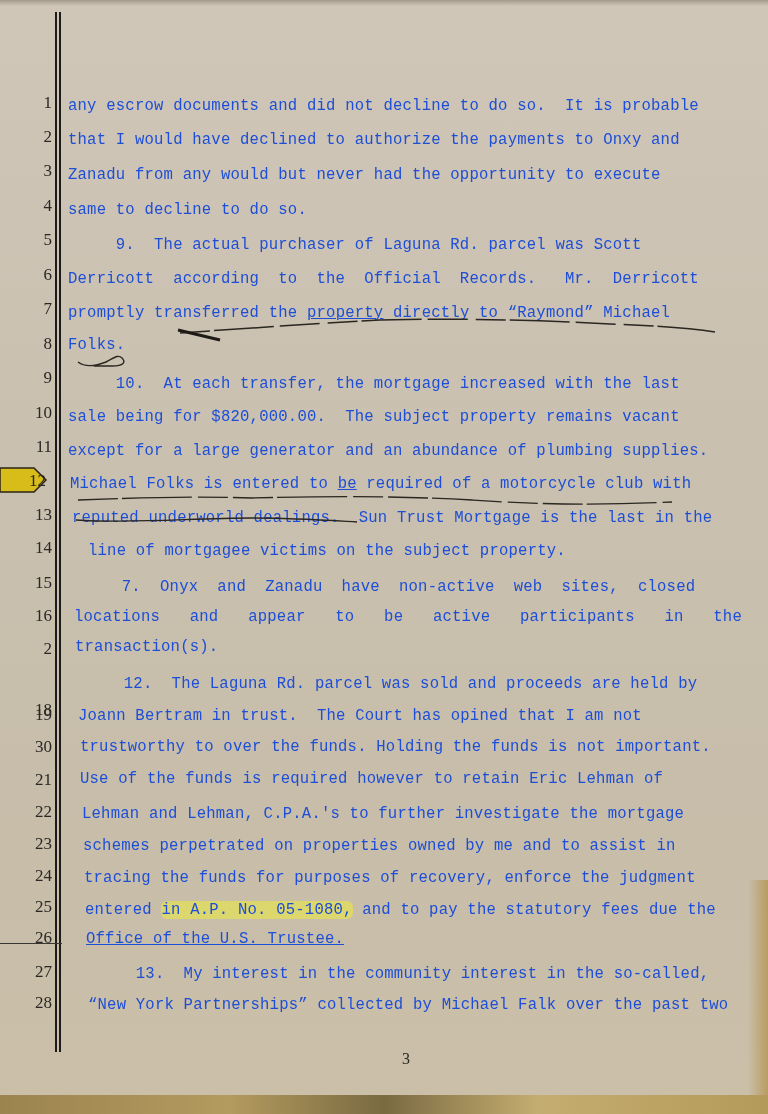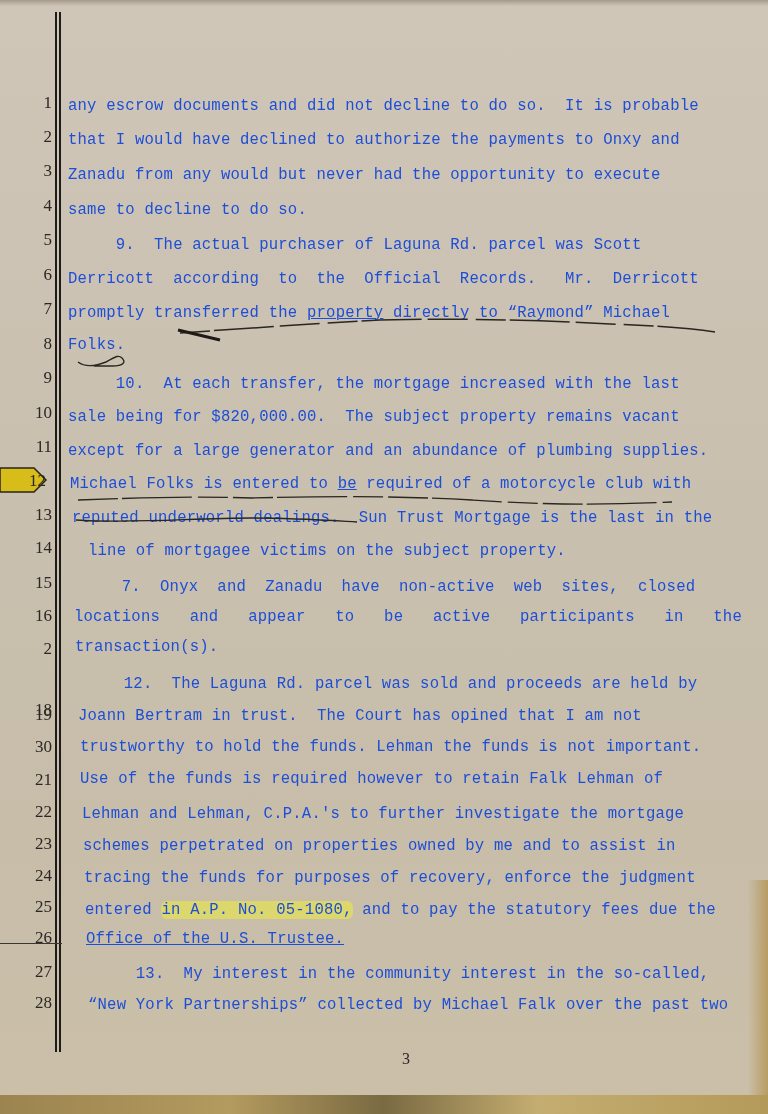--- a/index.html
+++ b/index.html
@@ -162,22 +162,22 @@
   <span>to</span>
   <span>be</span>
   <span>active</span>
   <span>participants</span>
   <span>in</span>
   <span>the</span>
 </div>
 <div class="text-line" style="top:638px;left:75px">transaction(s).</div>
 <div class="text-line" style="top:675px;left:76px">     12.  The Laguna Rd. parcel was sold and proceeds are held by</div>
 <div class="text-line" style="top:707px;left:78px">Joann Bertram in trust.  The Court has opined that I am not</div>
-<div class="text-line" style="top:738px;left:80px">trustworthy to hold the funds. Lehman the funds is not important.</div>
-<div class="text-line" style="top:770px;left:80px">Use of the funds is required however to retain Falk Lehman of</div>
+<div class="text-line" style="top:738px;left:80px">trustworthy to over the funds. Holding the funds is not important.</div>
+<div class="text-line" style="top:770px;left:80px">Use of the funds is required however to retain Eric Lehman of</div>
 <div class="text-line" style="top:805px;left:82px">Lehman and Lehman, C.P.A.'s to further investigate the mortgage</div>
 <div class="text-line" style="top:837px;left:83px">schemes perpetrated on properties owned by me and to assist in</div>
 <div class="text-line" style="top:869px;left:84px">tracing the funds for purposes of recovery, enforce the judgment</div>
 <div class="text-line" style="top:901px;left:85px"><span>entered </span><span class="hl">in A.P. No. 05-1080,</span><span> and to pay the statutory fees due the</span></div>
 <div class="text-line underline" style="top:930px;left:86px">Office of the U.S. Trustee.</div>
 <div class="text-line" style="top:965px;left:88px">     13.  My interest in the community interest in the so-called,</div>
 <div class="text-line" style="top:996px;left:88px">“New York Partnerships” collected by Michael Falk over the past two</div>
 
 <svg class="ink" style="left:160px;top:318px" width="560" height="30" viewBox="0 0 560 30">
   <path d="M20,15 C90,10 150,6 220,2 C300,0 380,2 450,6 C500,8 530,10 555,14" fill="none" stroke="#2a2620" stroke-width="1.5" stroke-dasharray="30 4 60 6 40 8"></path>

